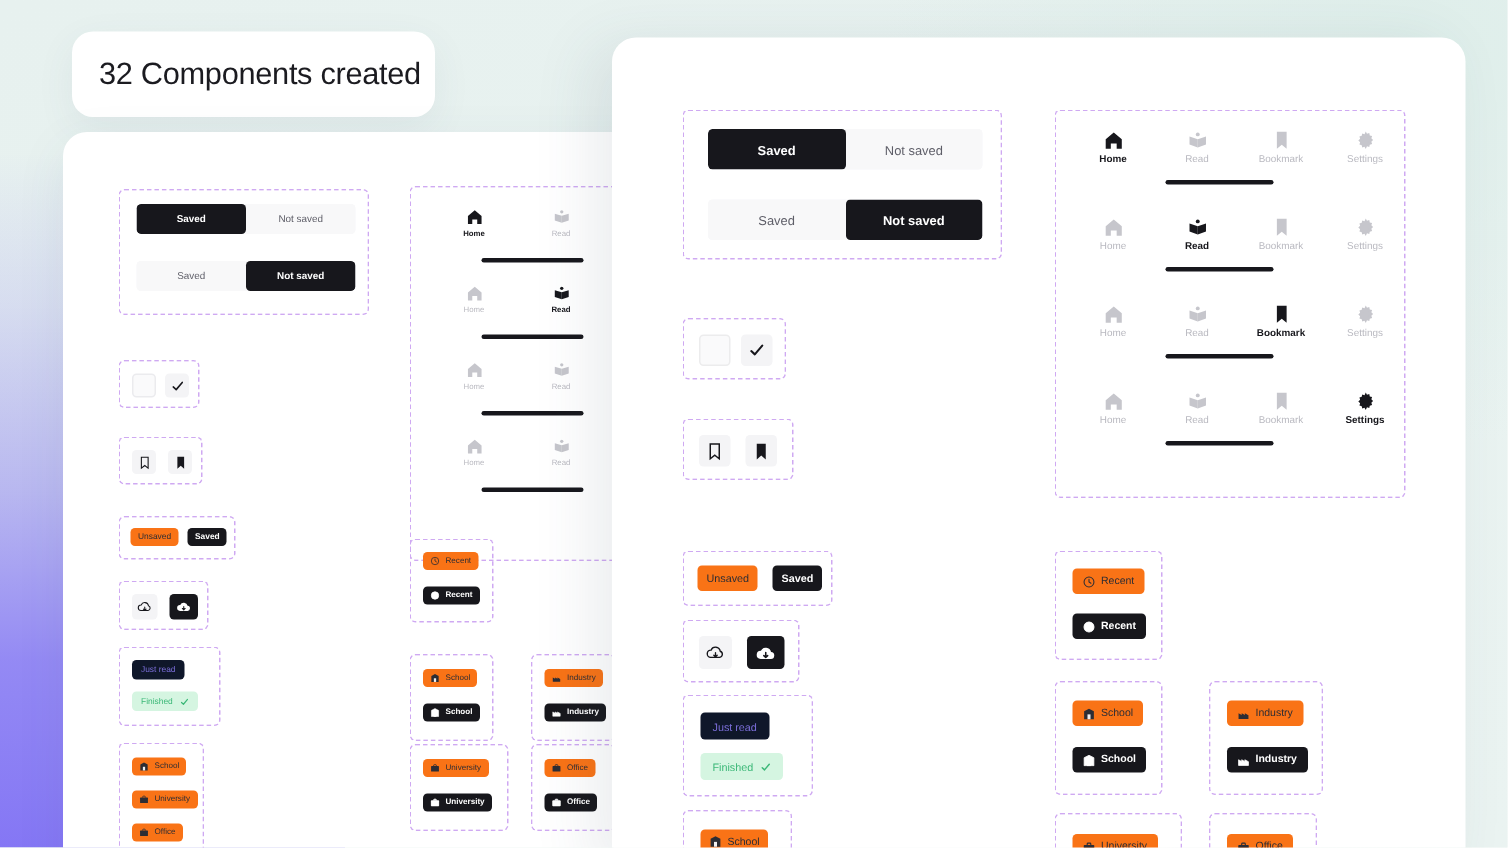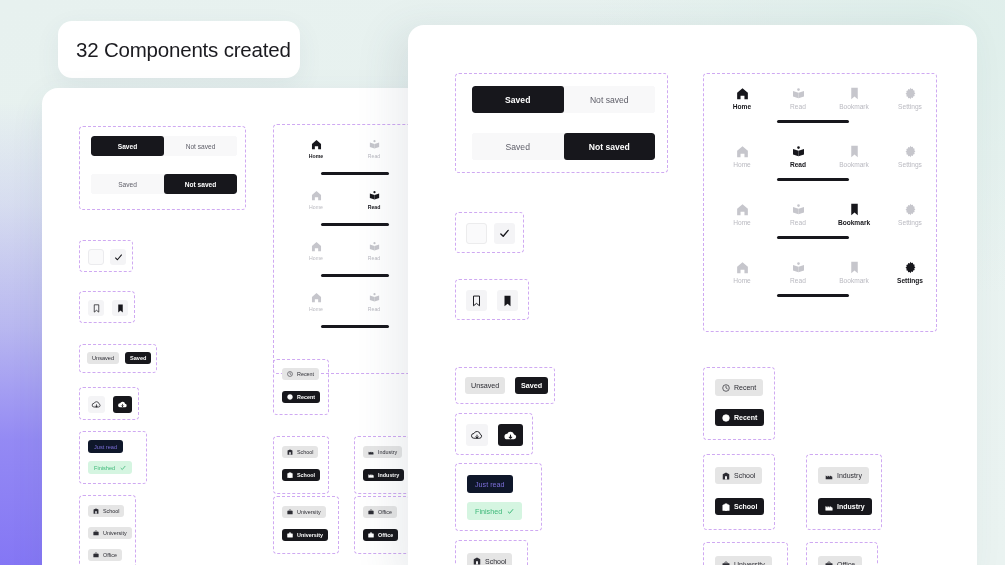--- a/index.html
+++ b/index.html
@@ -26,21 +26,21 @@
        rgba(124,108,245,0.78) 78%,
        rgba(124,108,245,0.92) 100%);
   }
   #bg-mint-tr{
     position:absolute; right:0; top:0; width:420px; height:300px;
     background:radial-gradient(ellipse at 85% 10%, rgba(222,238,234,.95) 0%, rgba(232,242,240,0) 70%);
   }
 
   
   #title-pill{
-    position:absolute; left:58px; top:21px;
+    position:absolute; left:48px; top:21px;
     width:242px; height:57px;
     background:#ffffff; border-radius:14px;
     box-shadow:0 8px 26px rgba(70,90,110,.07);
     display:flex; align-items:center;
   }
   #title-text{
     margin-left:18px;
     font-size:20.5px; color:#1b1b20; letter-spacing:-.2px;
   }
 
@@ -94,21 +94,21 @@
   .sq{
     display:flex; align-items:center; justify-content:center;
     background:#f4f4f6; border-radius:3px;
   }
   .sq.dark{ background:#17171c; }
   .sq svg{ display:block; }
 
   
   .chip{
     display:inline-flex; align-items:center; gap:4px;
-    background:#e5e5e5; color:#2d2d34;
+    background:#f97316; color:#2d2d34;
     border-radius:3px; white-space:nowrap;
   }
   .chip.dark{ background:#17171c; color:#ffffff; font-weight:bold; }
   .chip.dark svg *{ fill:#ffffff; stroke:#ffffff; }
 
   
   .tag{
     display:inline-flex; align-items:center; gap:5px;
     border-radius:3px; white-space:nowrap;
   }

